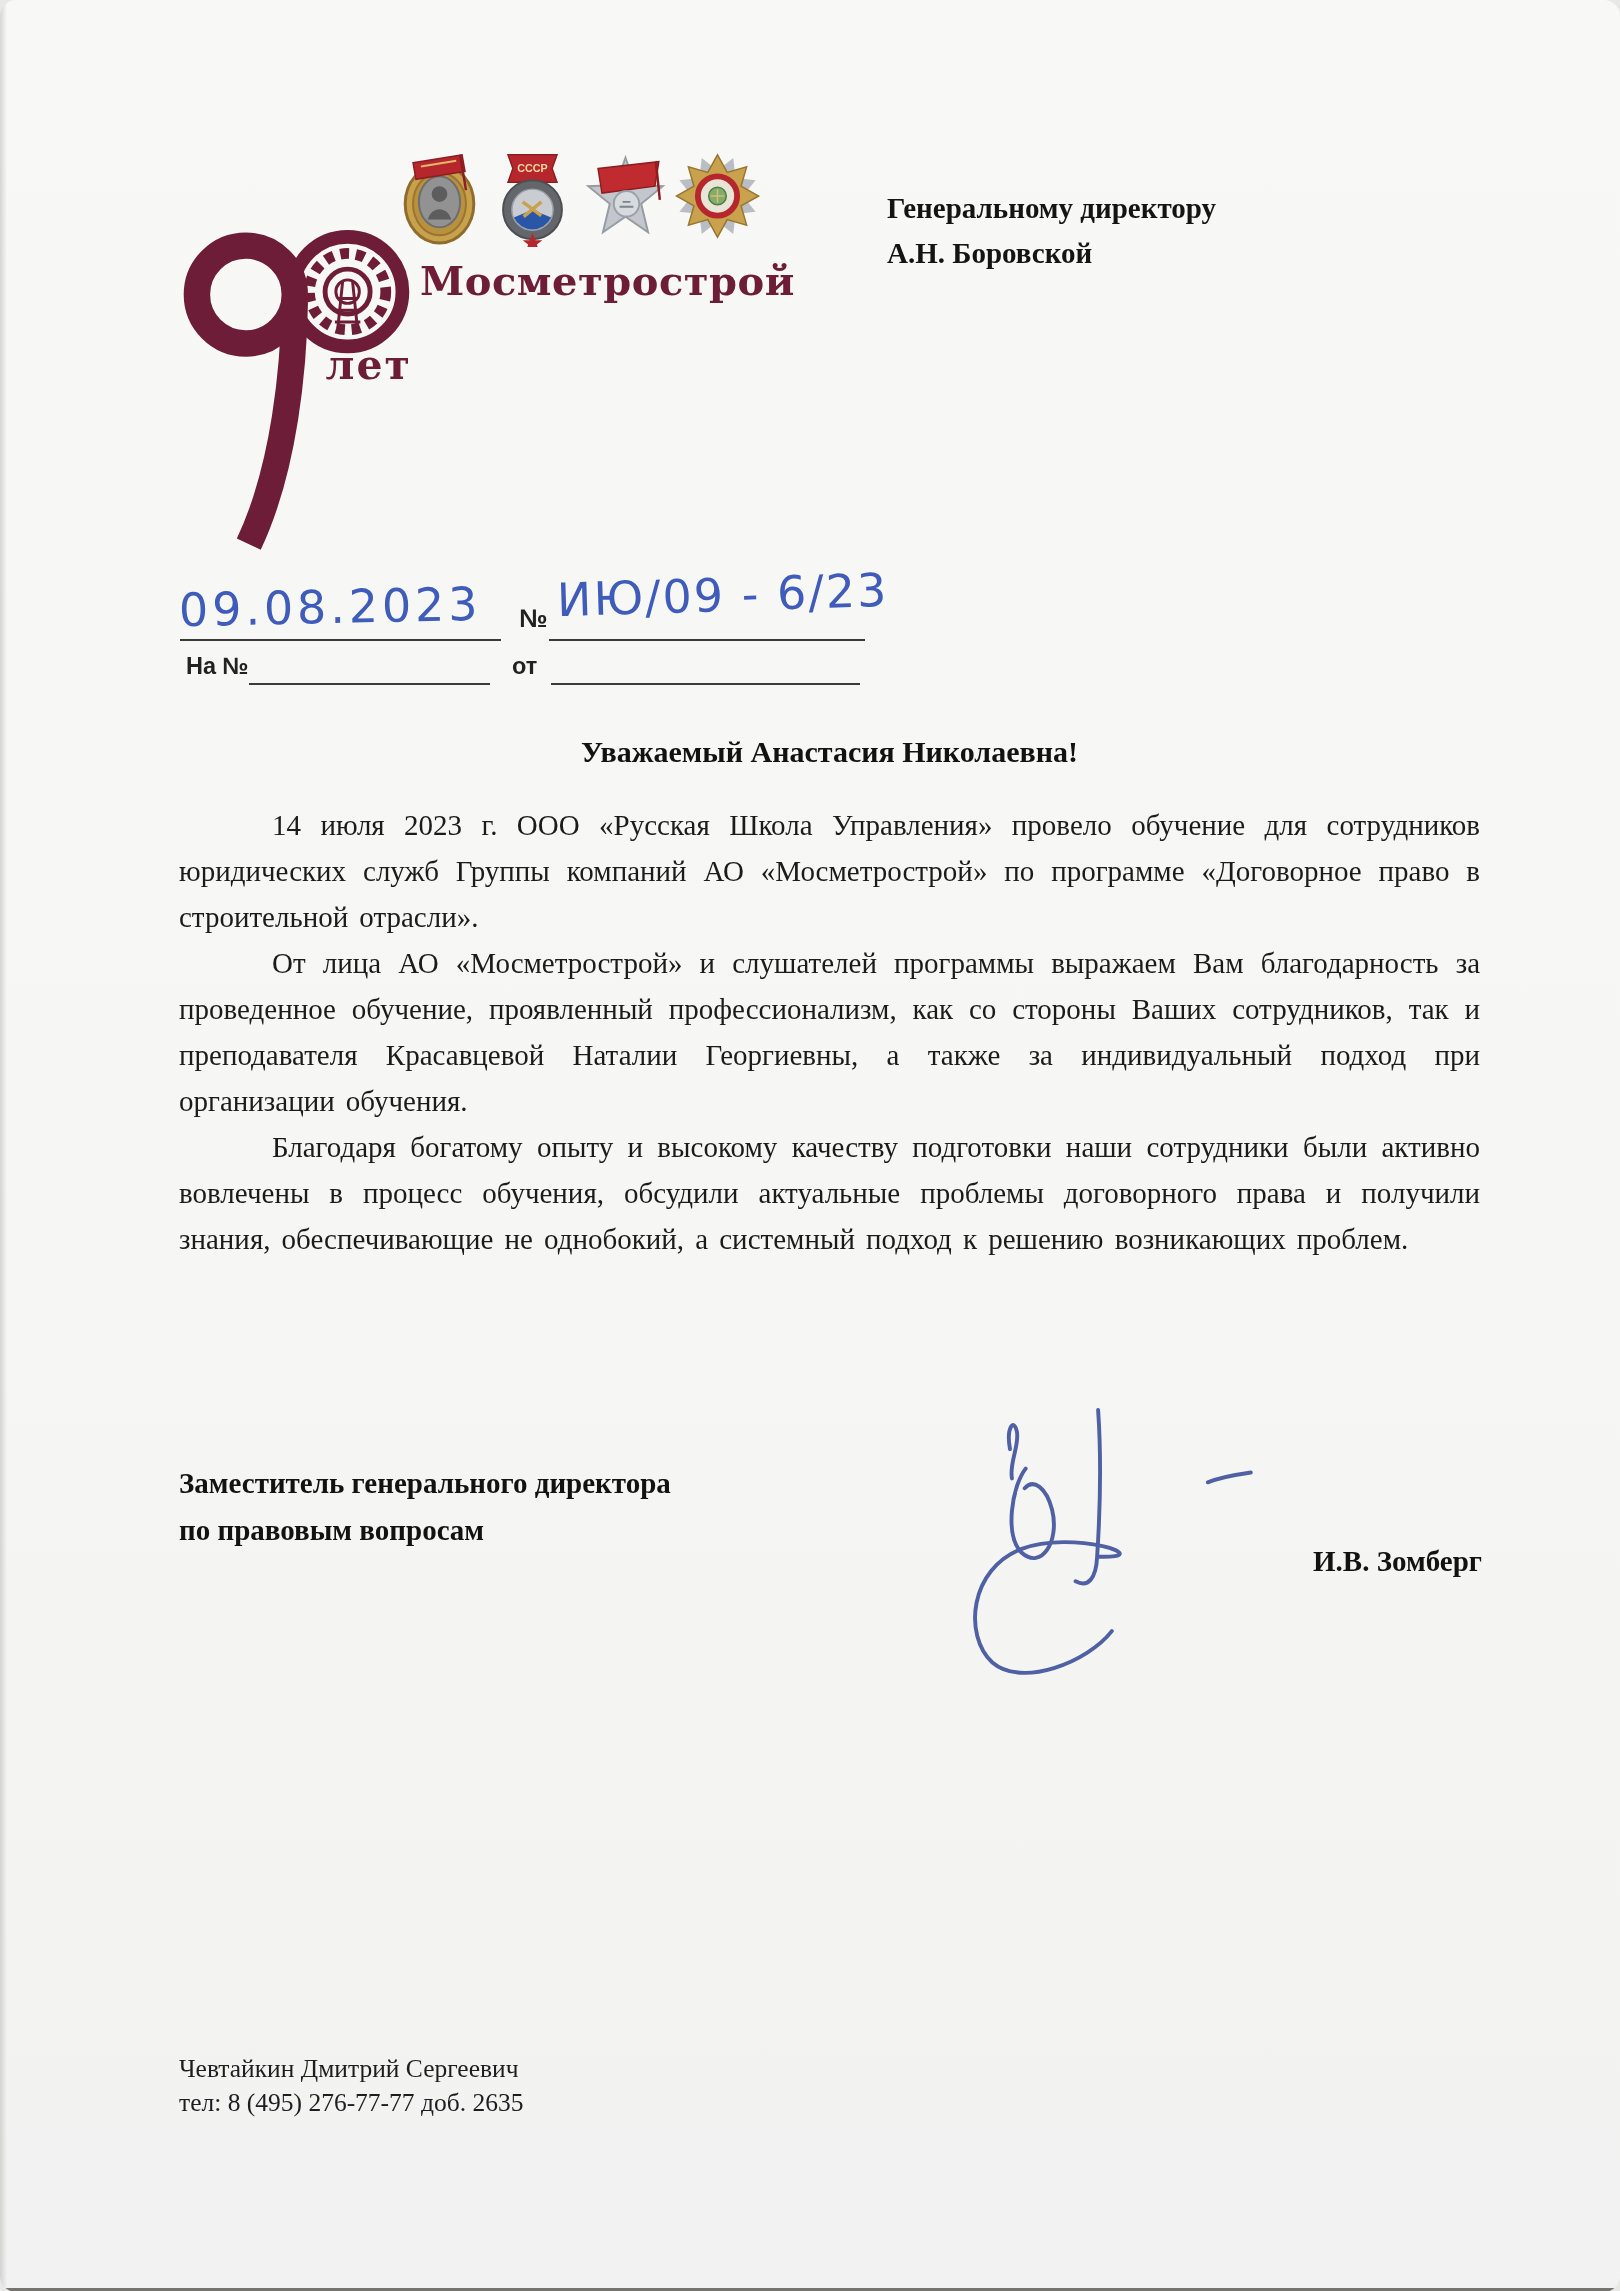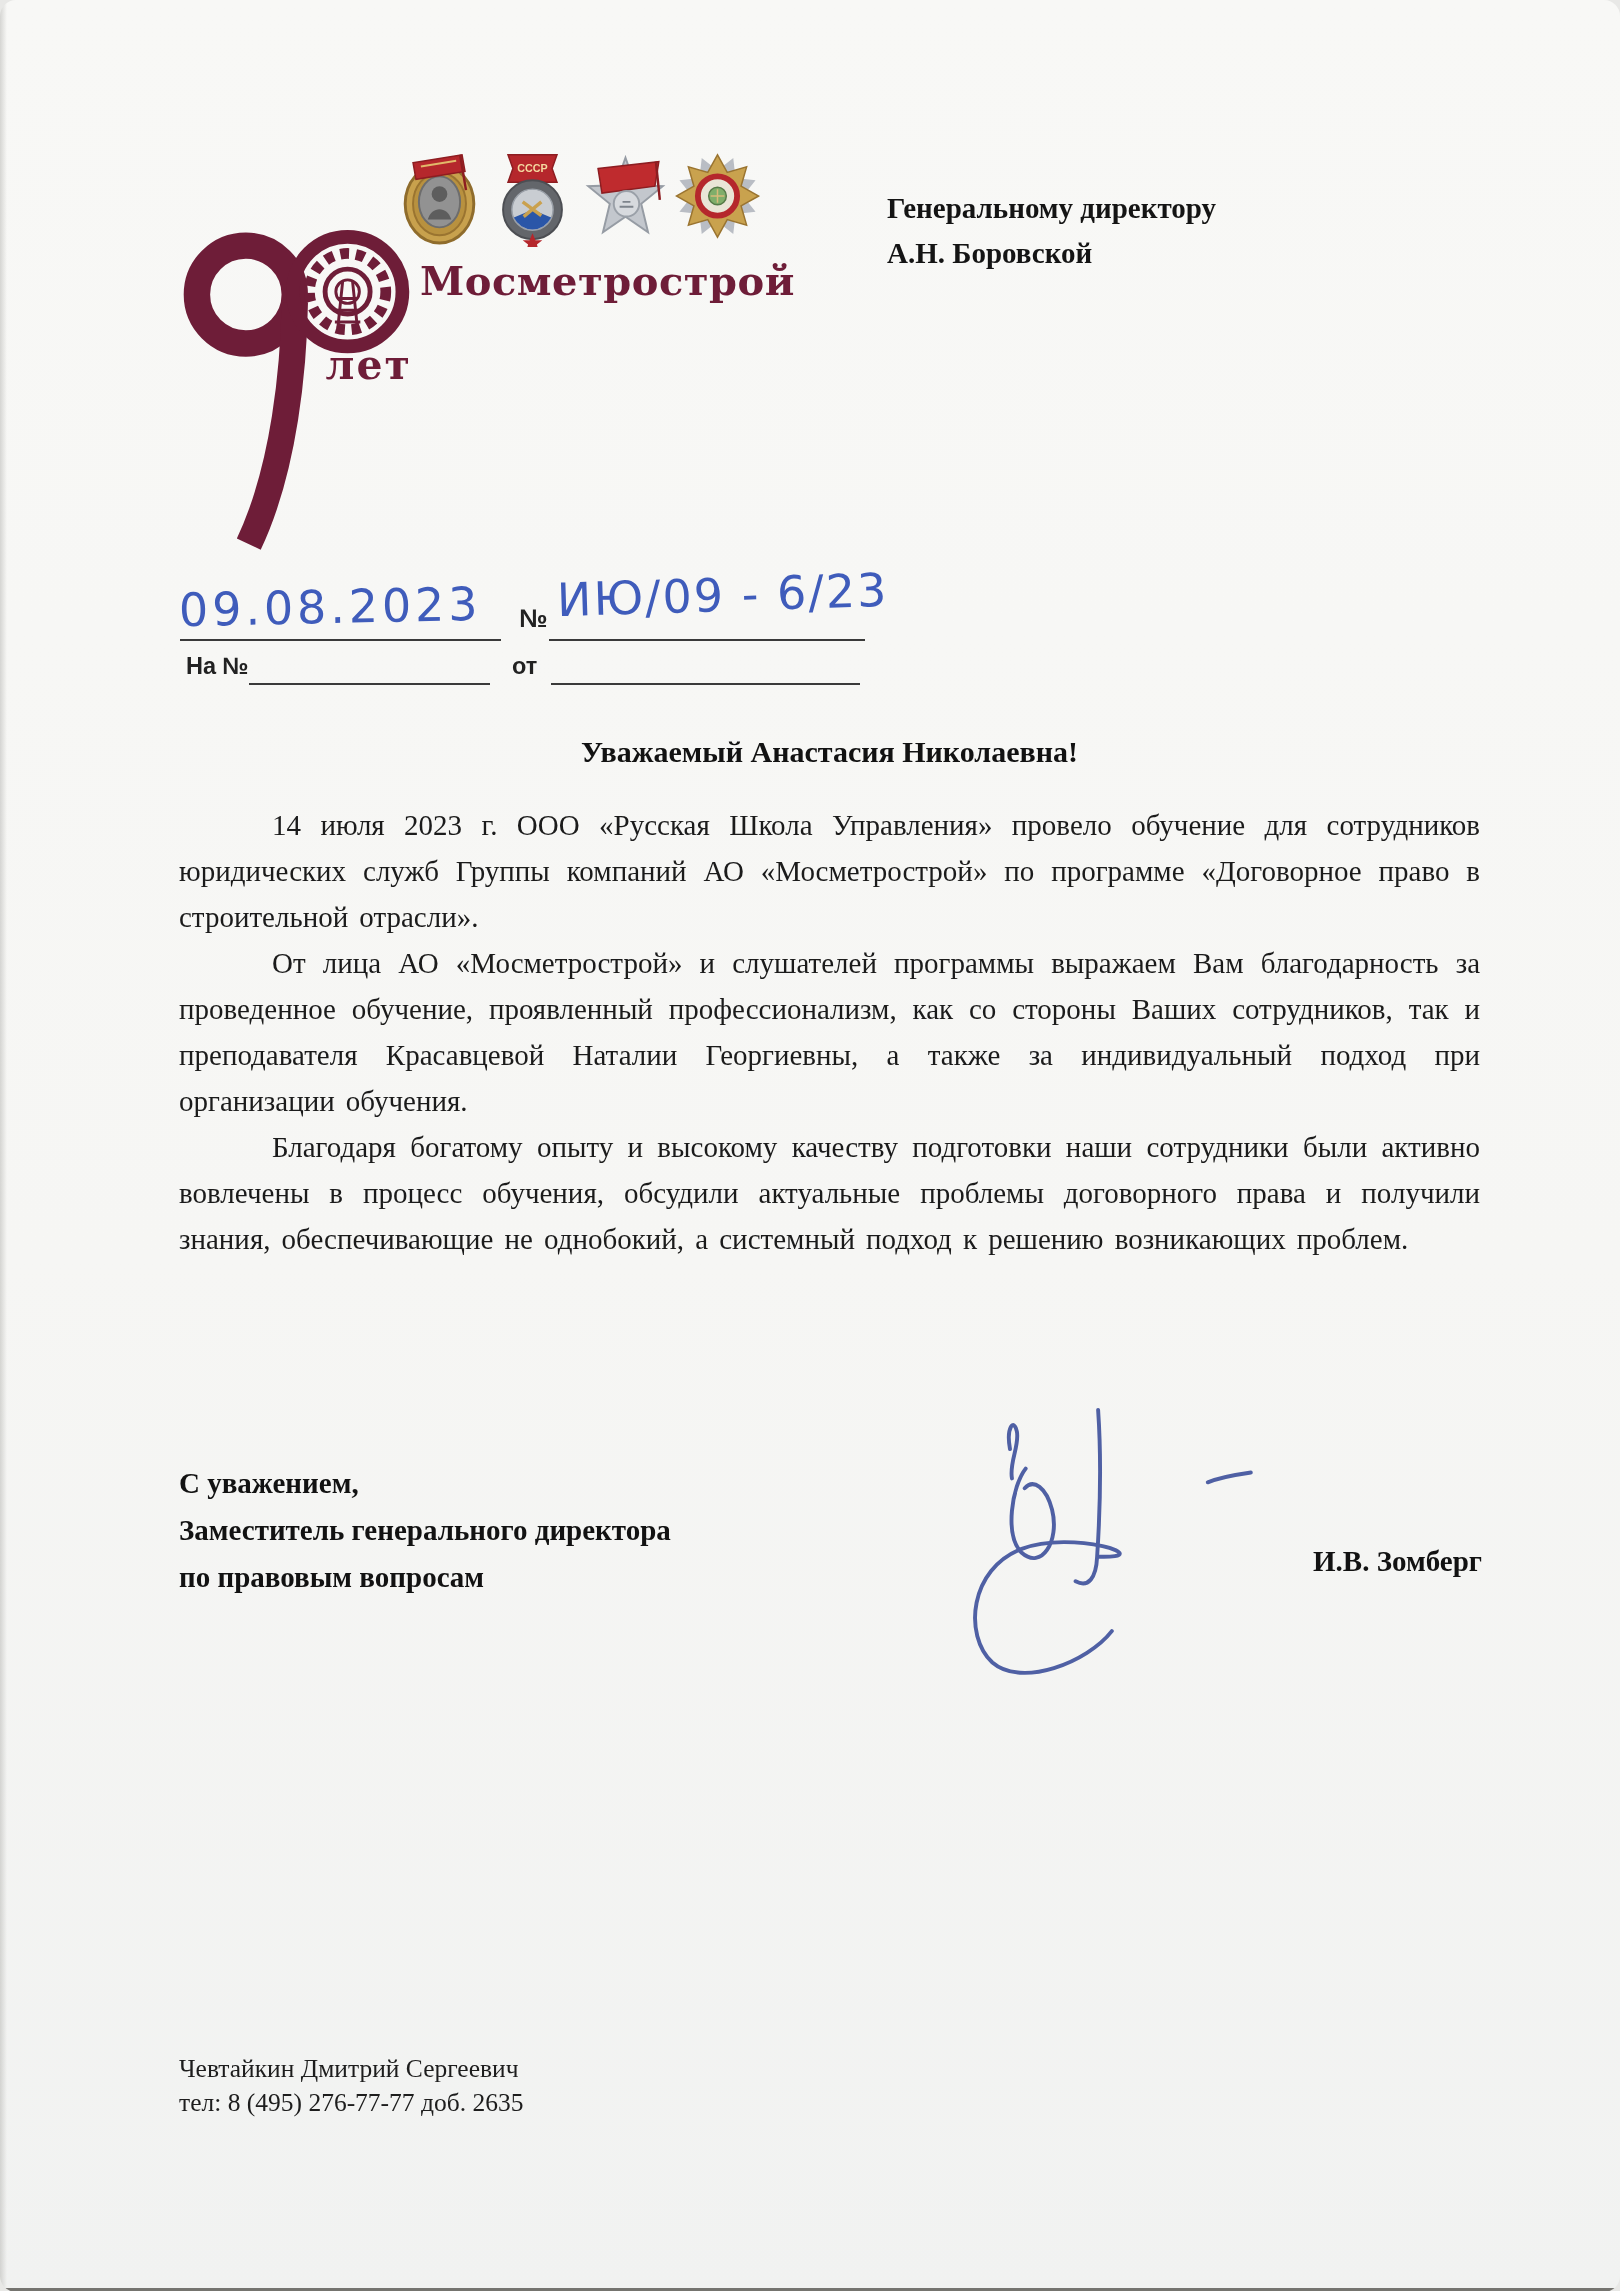--- a/index.html
+++ b/index.html
@@ -134,21 +134,20 @@
   <div class="ref-line line-from"></div>
 
   <div class="salutation">Уважаемый Анастасия Николаевна!</div>
   <div class="body-text">
     <p>14 июля 2023 г. ООО «Русская Школа Управления» провело обучение для сотрудников юридических служб Группы компаний АО «Мосметрострой» по программе «Договорное право в строительной отрасли».</p>
     <p>От лица АО «Мосметрострой» и слушателей программы выражаем Вам благодарность за проведенное обучение, проявленный профессионализм, как со стороны Ваших сотрудников, так и преподавателя Красавцевой Наталии Георгиевны, а также за индивидуальный подход при организации обучения.</p>
     <p>Благодаря богатому опыту и высокому качеству подготовки наши сотрудники были активно вовлечены в процесс обучения, обсудили актуальные проблемы договорного права и получили знания, обеспечивающие не однобокий, а системный подход к решению возникающих проблем.</p>
   </div>
 
   <div class="closing">
-    <div>С уважением,</div>
     <div>Заместитель генерального директора</div>
     <div>по правовым вопросам</div>
   </div>
   <svg class="autograph" viewBox="0 0 430 310">
     <g fill="none" stroke="#42549e" stroke-width="4" stroke-linecap="round" opacity="0.92">
       <path d="M96,58 C92,36 100,26 103,40 C106,54 95,72 98,88"></path>
       <path d="M112,78 C98,96 90,146 108,164 C128,182 147,152 139,120 C133,97 120,88 111,98"></path>
       <path d="M186,18 C189,62 188,122 185,168 C184,190 176,200 163,193"></path>
       <path d="M186,168 C250,170 160,140 108,160 C55,180 48,248 78,276 C108,302 175,276 200,244"></path>
       <path d="M298,92 C313,86 328,84 342,82"></path>

